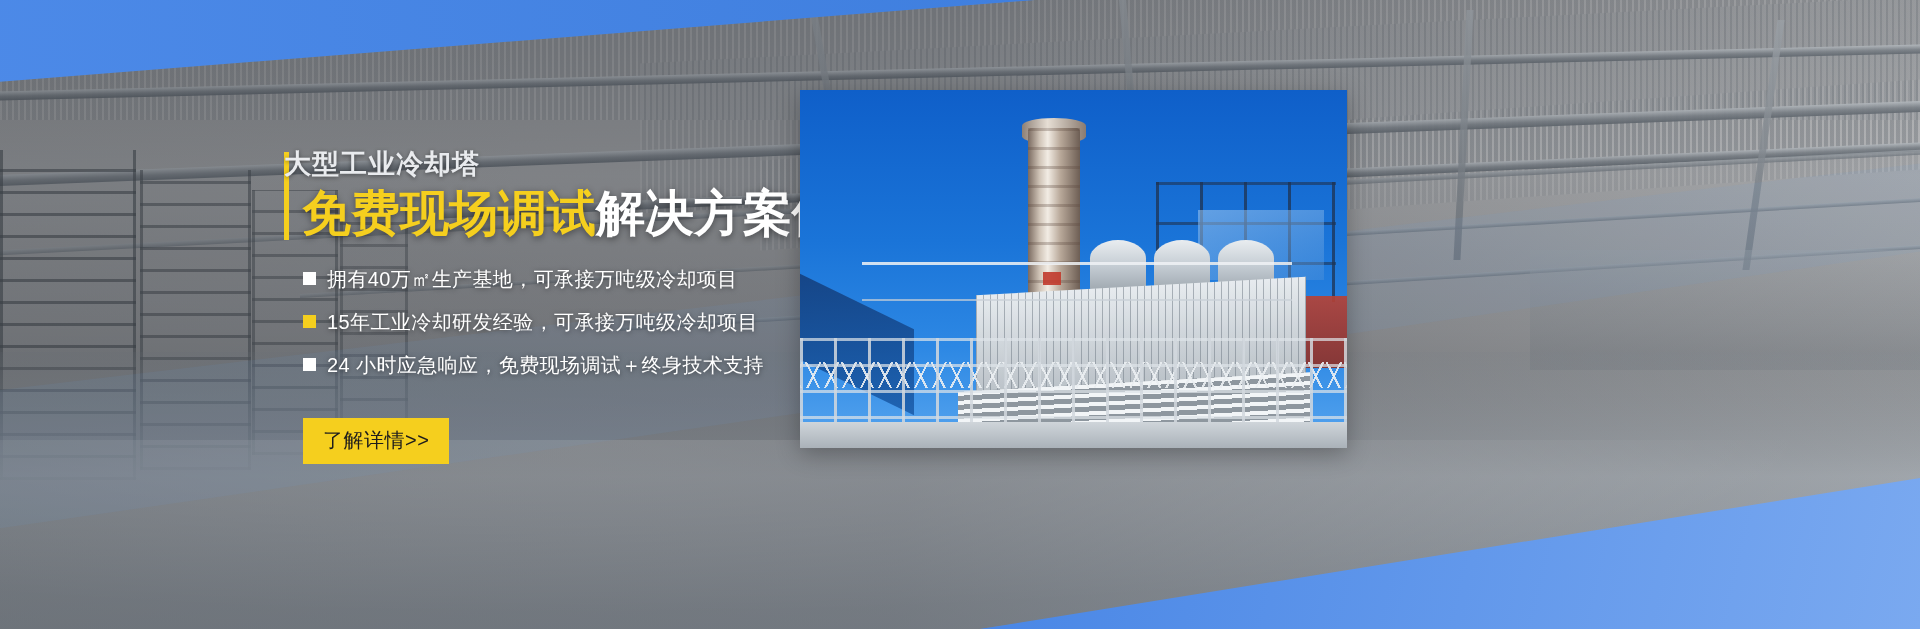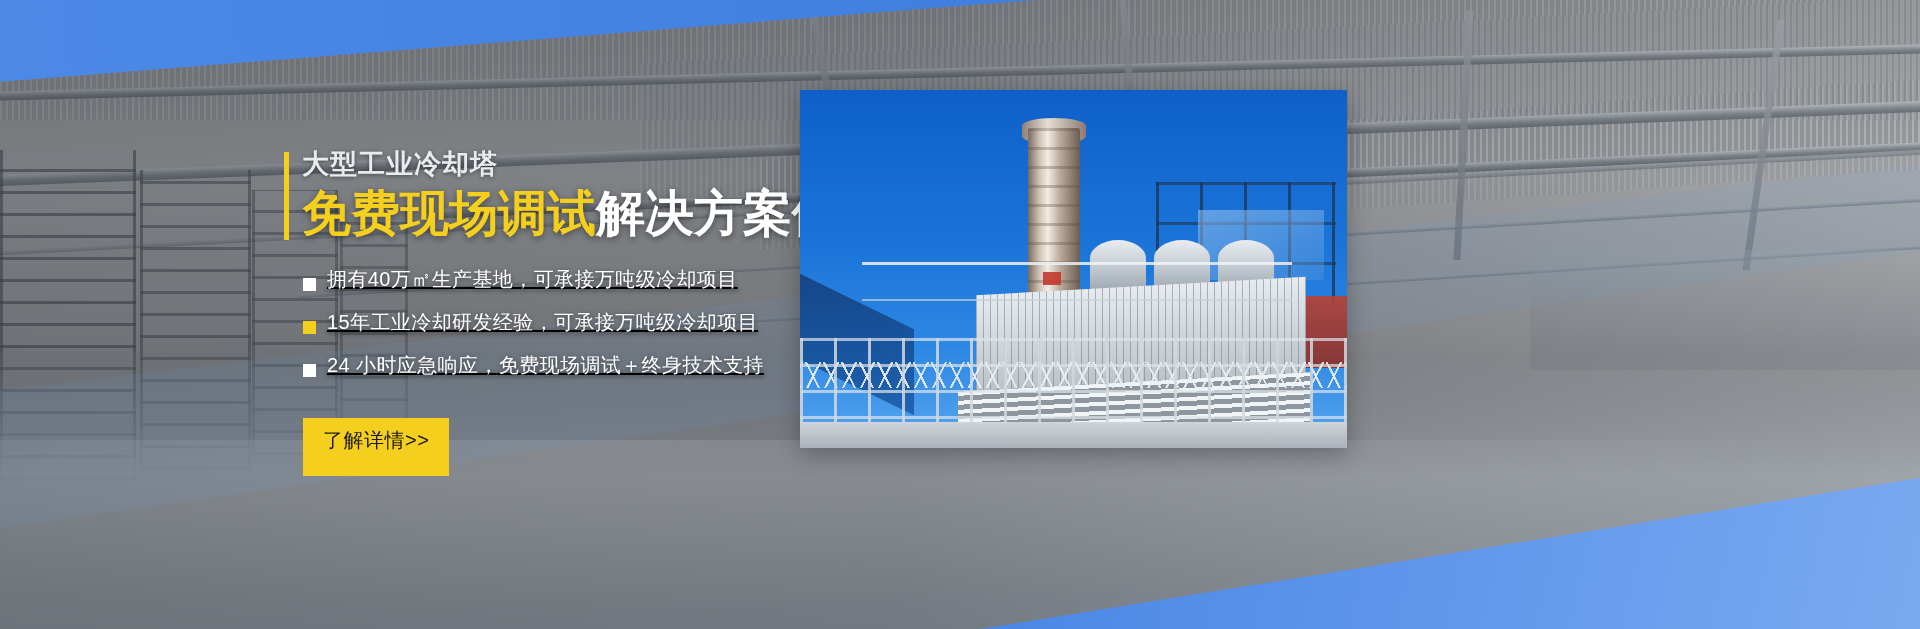--- a/index.html
+++ b/index.html
@@ -126,21 +126,20 @@
     top: 150px;
     width: 560px;
     z-index: 40;
   }
   .kicker {
     display: flex;
     align-items: flex-end;
     gap: 10px;
     margin-bottom: 6px;
     position: relative;
-    padding-left: 18px;
   }
   .accent-bar {
     position: absolute;
     left: 0;
     top: 2px;
     width: 5px;
     height: 88px;
     background: #f5cf1e;
   }
   .kicker-cn {
@@ -172,24 +171,23 @@
   }
   .headline .hl-yellow { color: #f5cf1e; }
   .headline .hl-white  { color: #ffffff; }
 
   .bullets {
     margin-top: 26px;
     padding-left: 19px;
   }
   .bullet {
     display: flex;
-    align-items: flex-end;
+    align-items: center;
     gap: 11px;
     margin-bottom: 19px;
-    text-decoration: underline;
   }
   .bullet-mark {
     width: 13px;
     height: 13px;
     flex: 0 0 13px;
     background: #ffffff;
   }
   .bullet-mark.yellow { background: #f5cf1e; }
   .bullet-text {
     font-size: 20px;
@@ -203,21 +201,21 @@
   .cta {
     margin-top: 22px;
     margin-left: 19px;
     display: inline-flex;
     align-items: center;
     justify-content: center;
     background: #f5cf1e;
     color: #1c1c1c;
     font-size: 20px;
     letter-spacing: 0.5px;
-    padding: 9px 20px 22px 20px;
+    padding: 9px 20px 10px 20px;
     min-width: 106px;
     cursor: pointer;
     border: none;
   }
 
   
   .photo-product {
     position: absolute;
     left: 800px;
     top: 90px;

